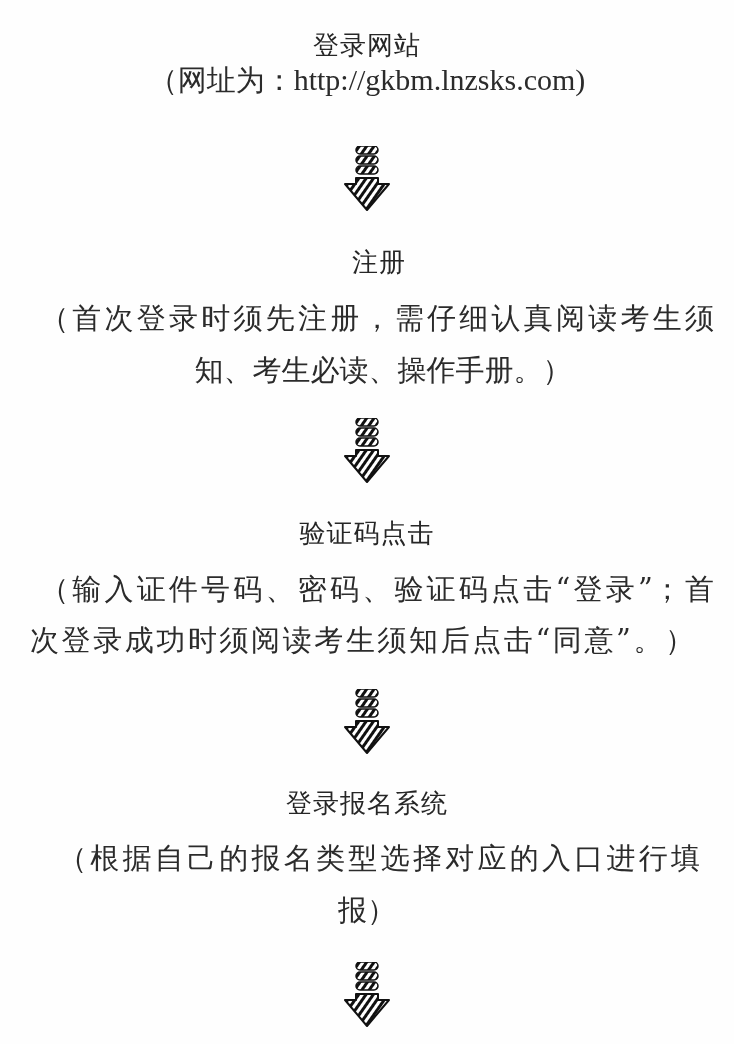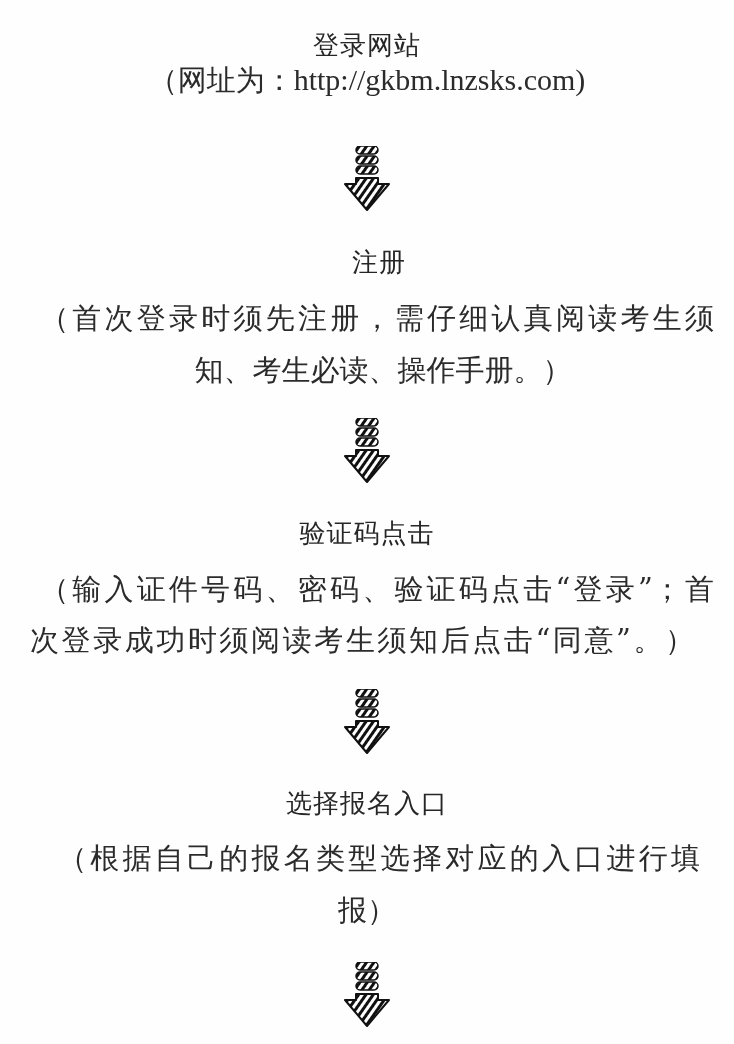--- a/index.html
+++ b/index.html
@@ -52,18 +52,18 @@
     <use href="#arrow-shape"></use>
   </svg>
 
 <div class="line heading" style="top:513px;">验证码点击</div>
 <div class="line just" style="top:569px; left:40px; width:674px;">（输入证件号码、密码、验证码点击“登录”；首</div>
 <div class="line just" style="top:620px; left:30px; width:664px;">次登录成功时须阅读考生须知后点击“同意”。）</div>
 <svg class="arrow" style="top:689px;" viewBox="0 0 50 66">
     <use href="#arrow-shape"></use>
   </svg>
 
-<div class="line heading" style="top:783px;">选择报名入口</div>
+<div class="line heading" style="top:783px;">登录报名系统</div>
 <div class="line just" style="top:838px; left:58px; width:642px;">（根据自己的报名类型选择对应的入口进行填</div>
 <div class="line" style="top:890px;">报）</div>
 <svg class="arrow" style="top:962px;" viewBox="0 0 50 66">
     <use href="#arrow-shape"></use>
   </svg>
 
 </body></html>

